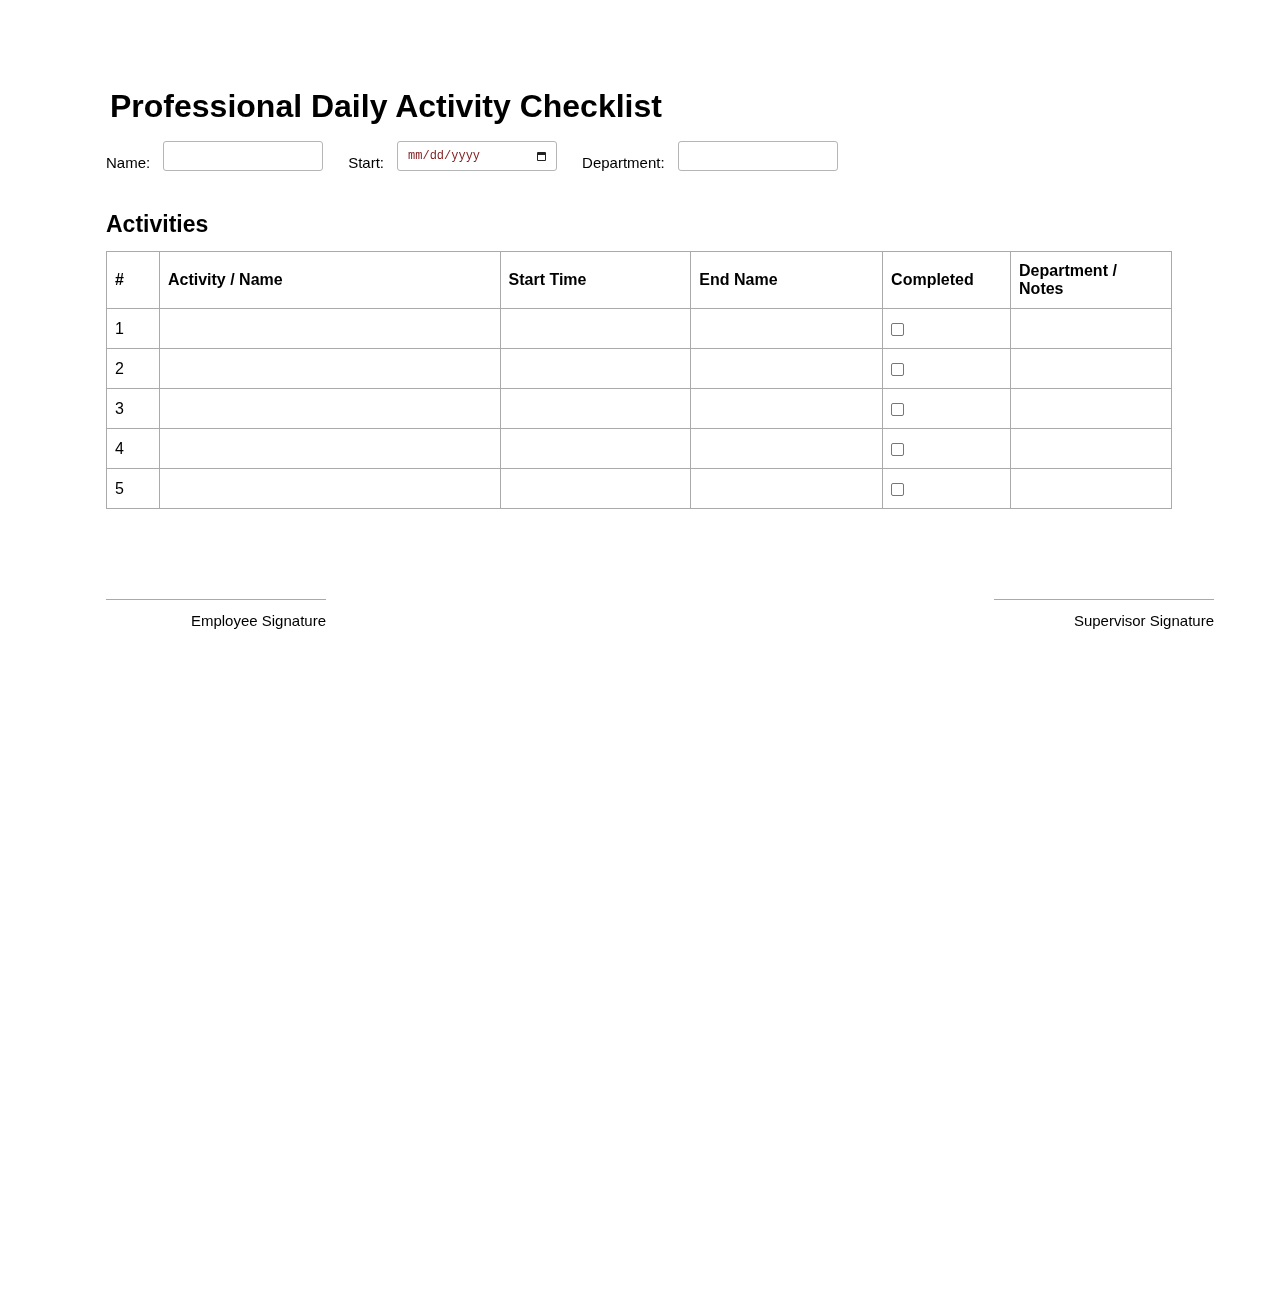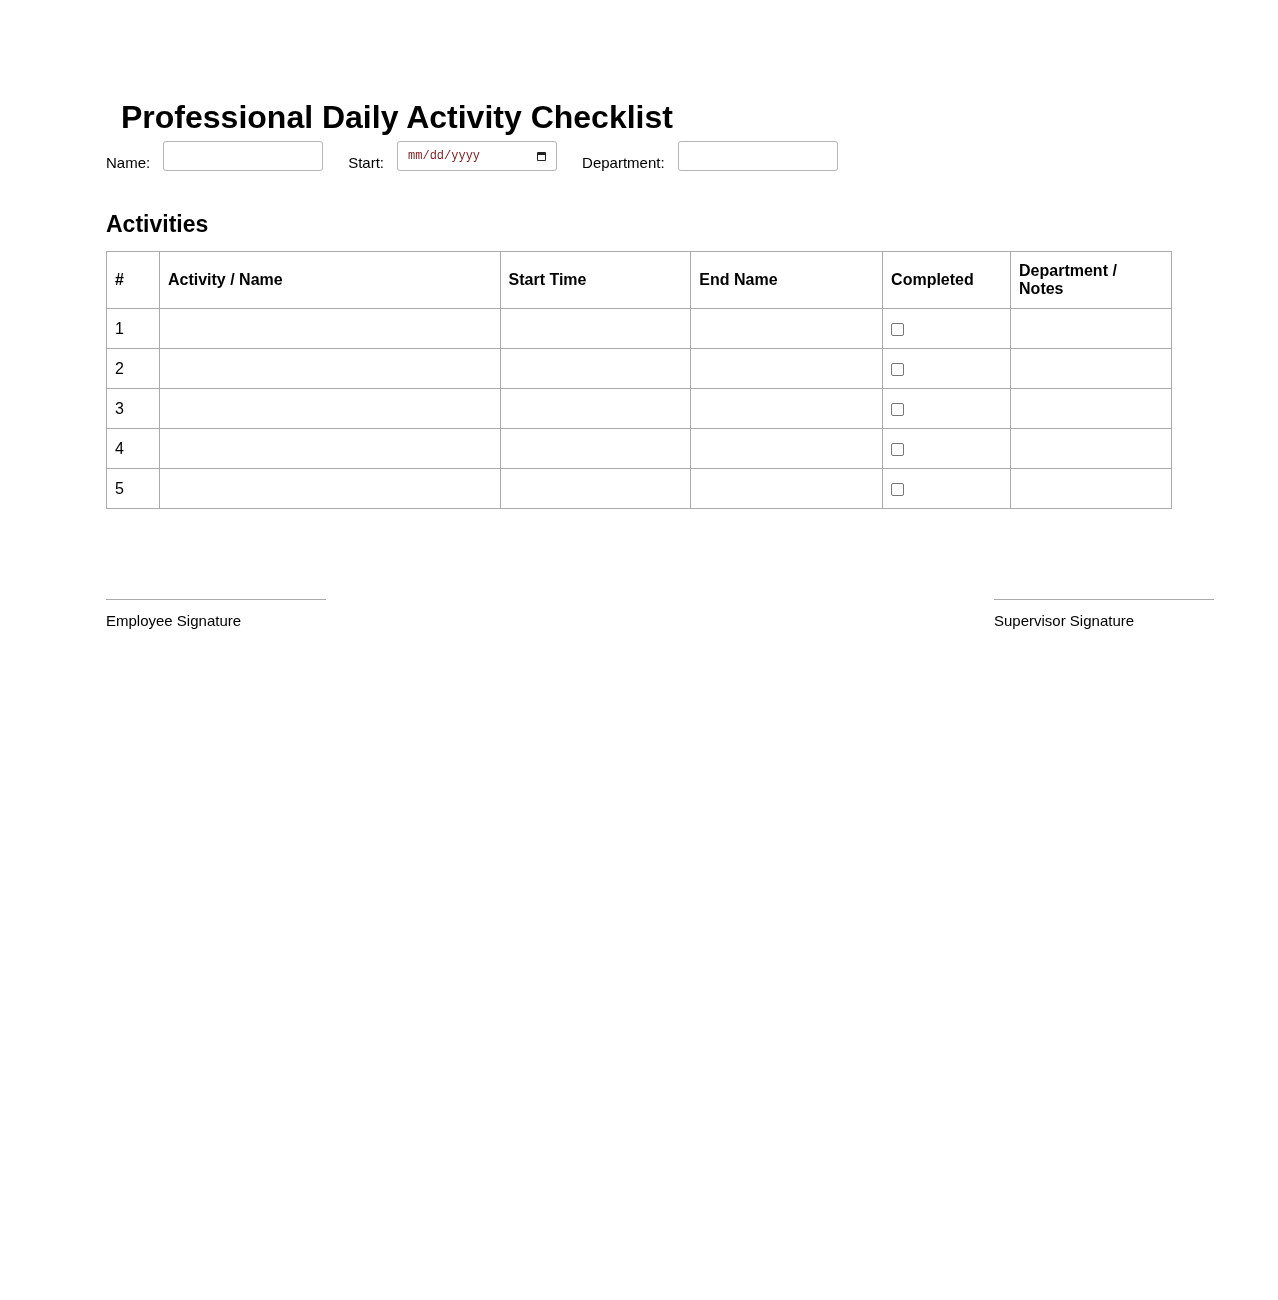--- a/index.html
+++ b/index.html
@@ -5,21 +5,21 @@
   html, body { margin: 0; padding: 0; background: #ffffff; }
   body {
     width: 1278px; height: 1300px;
     font-family: "Liberation Sans", sans-serif;
     color: #000;
     position: relative;
   }
   .page { position: absolute; left: 106px; top: 0; width: 1066px; }
   h1 {
     position: absolute; top: 83px; left: 0;
-    margin: 15px; font-size: 32px; font-weight: bold; line-height: 38px;
+    margin: 4px; font-size: 32px; font-weight: bold; line-height: 38px;
     white-space: nowrap;
   }
   .info-row {
     position: absolute; top: 141px; left: 0;
     display: flex; align-items: flex-end; height: 30px;
     font-size: 15px;
   }
   .info-row label { margin-right: 13px; }
   .info-row input {
     box-sizing: border-box; height: 30px; width: 160px;
@@ -56,21 +56,21 @@
   th { height: 56px; font-weight: bold; line-height: 18px; }
   td { height: 39px; }
   .chk {
     display: inline-block; width: 11px; height: 11px;
     border: 1px solid #767676; border-radius: 2px; background: #fff;
     vertical-align: middle;
   }
   .sig {
     position: absolute; top: 599px; width: 220px;
     border-top: 1px solid #aaaaaa;
-    text-align: left; font-size: 15px; padding-top: 12px;
+    text-align: right; font-size: 15px; padding-top: 12px;
   }
   .sig.left { left: 0; }
   .sig.right { left: 888px; }
 </style>
 </head>
 <body>
 
 <div class="page">
   <h1>Professional Daily Activity Checklist</h1>
 

